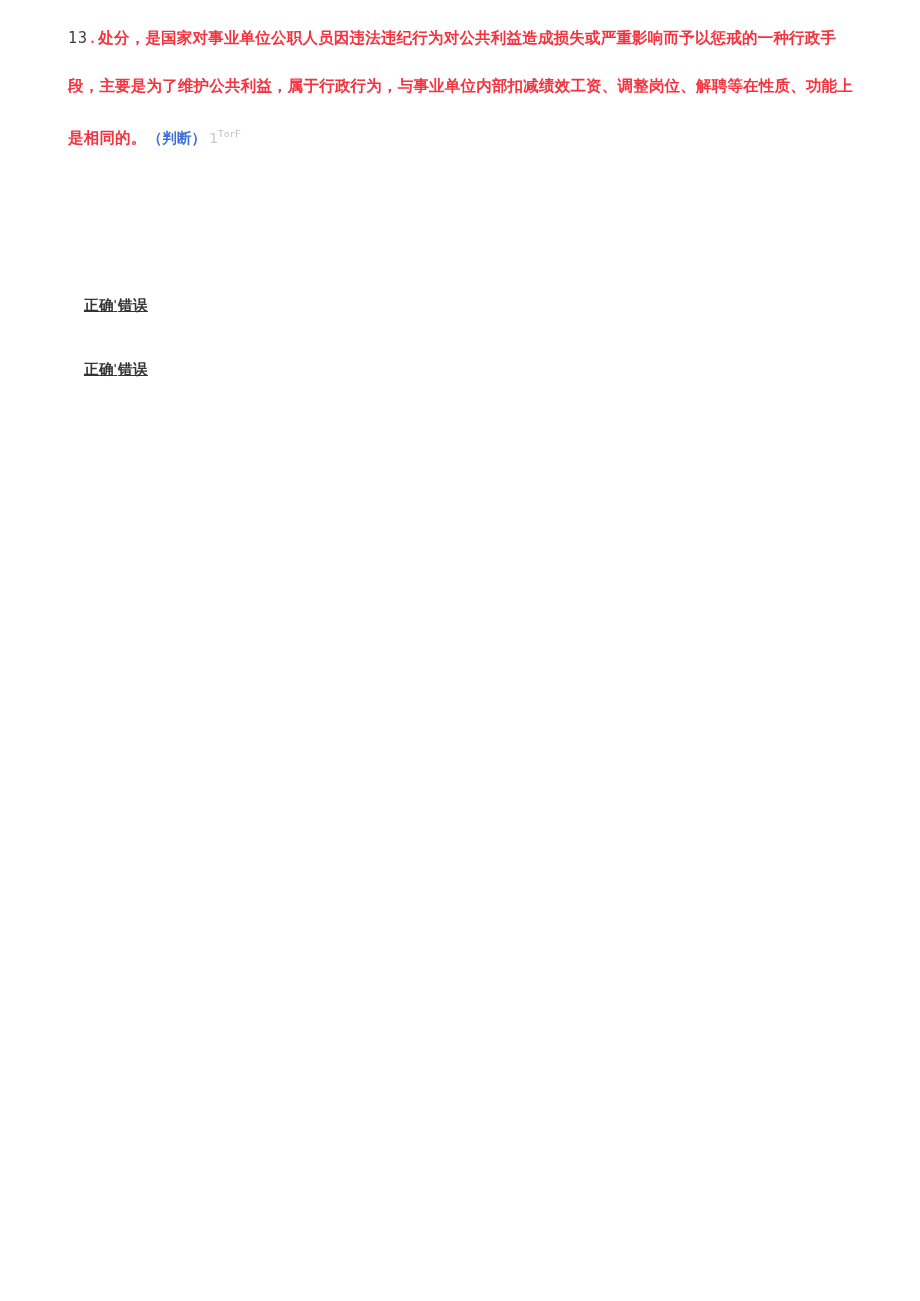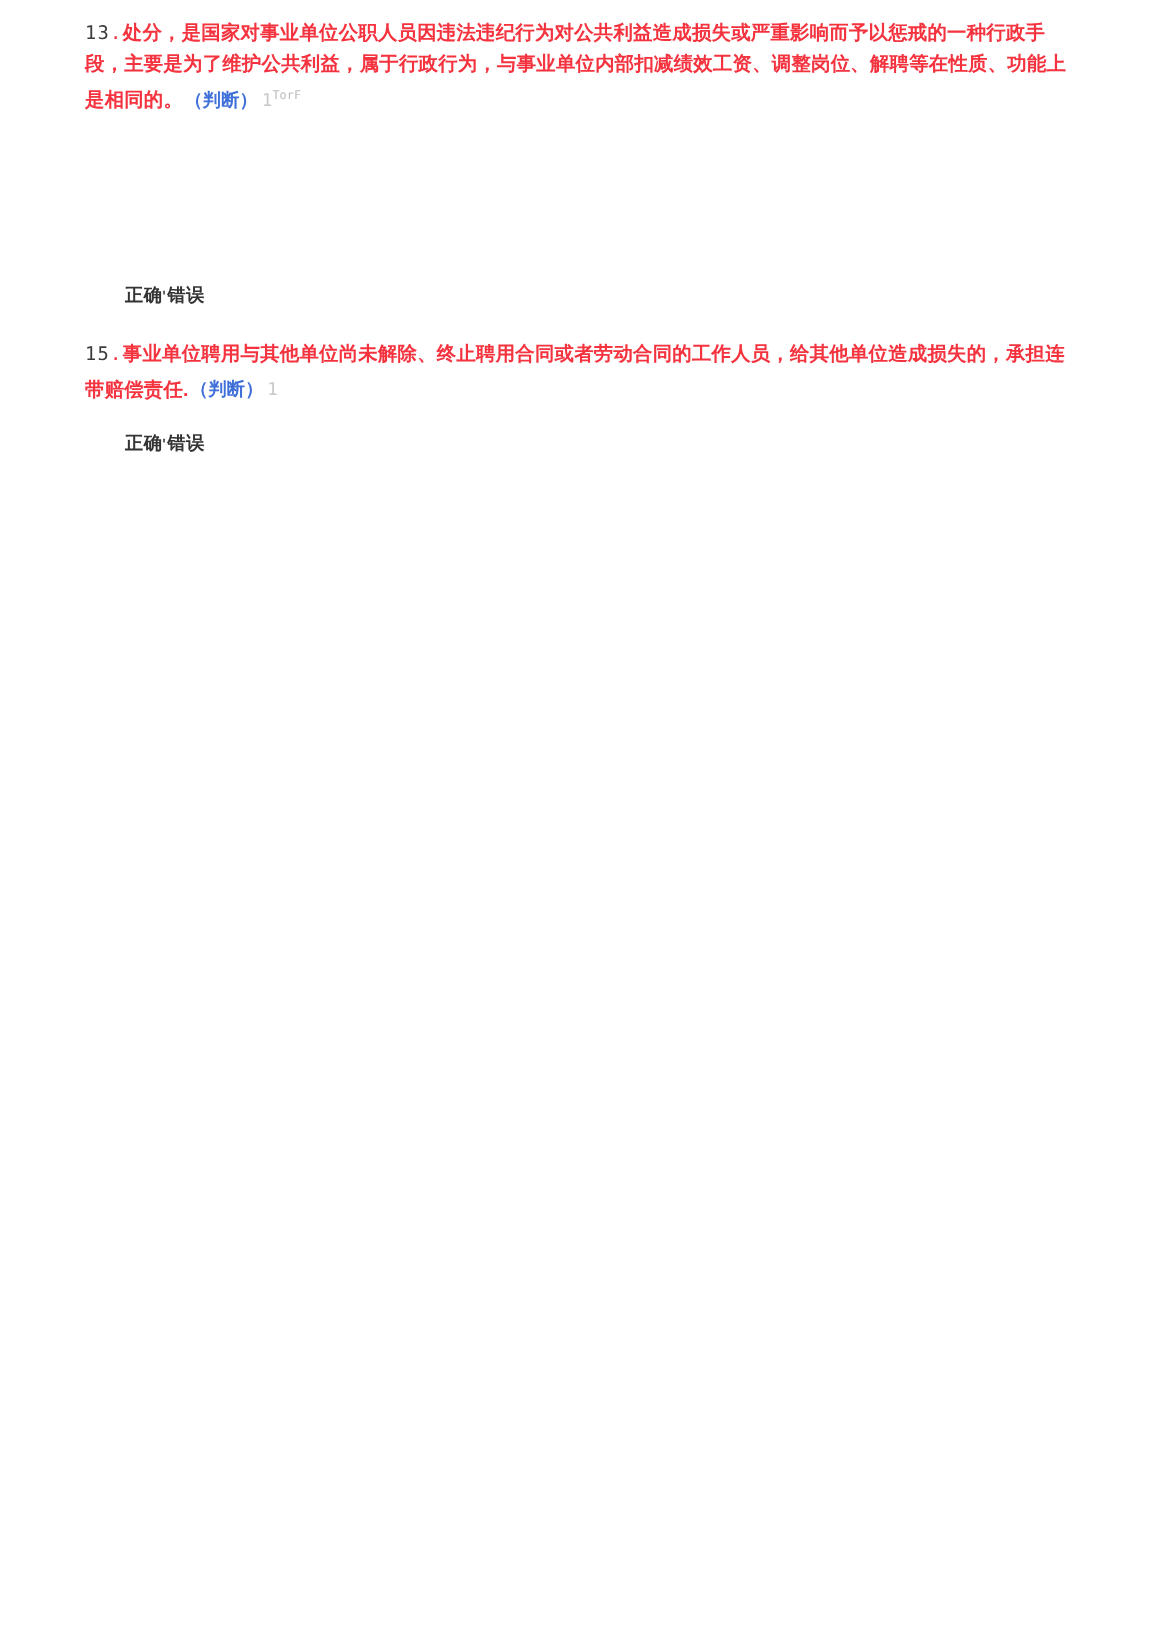--- a/index.html
+++ b/index.html
@@ -26,21 +26,21 @@
     position: absolute;
     left: 68px;
     top: 14px;
     width: 790px;
   }
 
   
   .question {
     position: relative;
     font-size: 15.5px;
-    line-height: 25px;
+    line-height: 48px;
     letter-spacing: 0.2px;
     white-space: normal;
   }
 
   .q-num {
     font-family: "DejaVu Sans Mono", "Liberation Mono", monospace;
     font-size: 15px;
     color: #3c3c3c;
     letter-spacing: 1px;
   }
@@ -75,26 +75,27 @@
   .q-meta sup {
     font-size: 9.5px;
     font-family: "DejaVu Sans Mono", "Liberation Mono", monospace;
     letter-spacing: 0px;
     vertical-align: super;
     color: #bdbdbd;
   }
 
   
   .options {
-    margin-left: 32px;
+    margin-left: 16px;
     font-size: 14.5px;
     font-weight: 700;
     color: #333333;
     line-height: 36px;
     letter-spacing: 0.4px;
+    text-decoration: underline;
   }
   .opt {
     color: #333333;
     font-weight: 700;
   }
   .opt-sep {
     color: #555555;
     font-weight: 700;
     padding: 0 1px 0 0;
     font-size: 12px;
@@ -122,23 +123,20 @@
 
 
     <div class="gap-sm"></div>
 
     <div class="options">
       <span class="opt">正确</span><span class="opt-sep">'</span><span class="opt">错误</span>
     </div>
 
     <div class="gap-md"></div>
 
-    <div class="question">
-      <span class="q-num">15</span><span class="q-dot">.</span><span class="q-text">事业单位聘用与其他单位尚未解除、终止聘用合同或者劳动合同的工作人员，给其他单位造成损失的，承担连带赔偿责任.</span><span class="q-tag">（判断）</span><span class="q-meta"><span>1</span><sup></sup></span>
-    </div>
 
     <div class="gap-sm"></div>
 
     <div class="options">
       <span class="opt">正确</span><span class="opt-sep">'</span><span class="opt">错误</span>
     </div>
 
     <div class="blank-tail"></div>
 
   </div>

